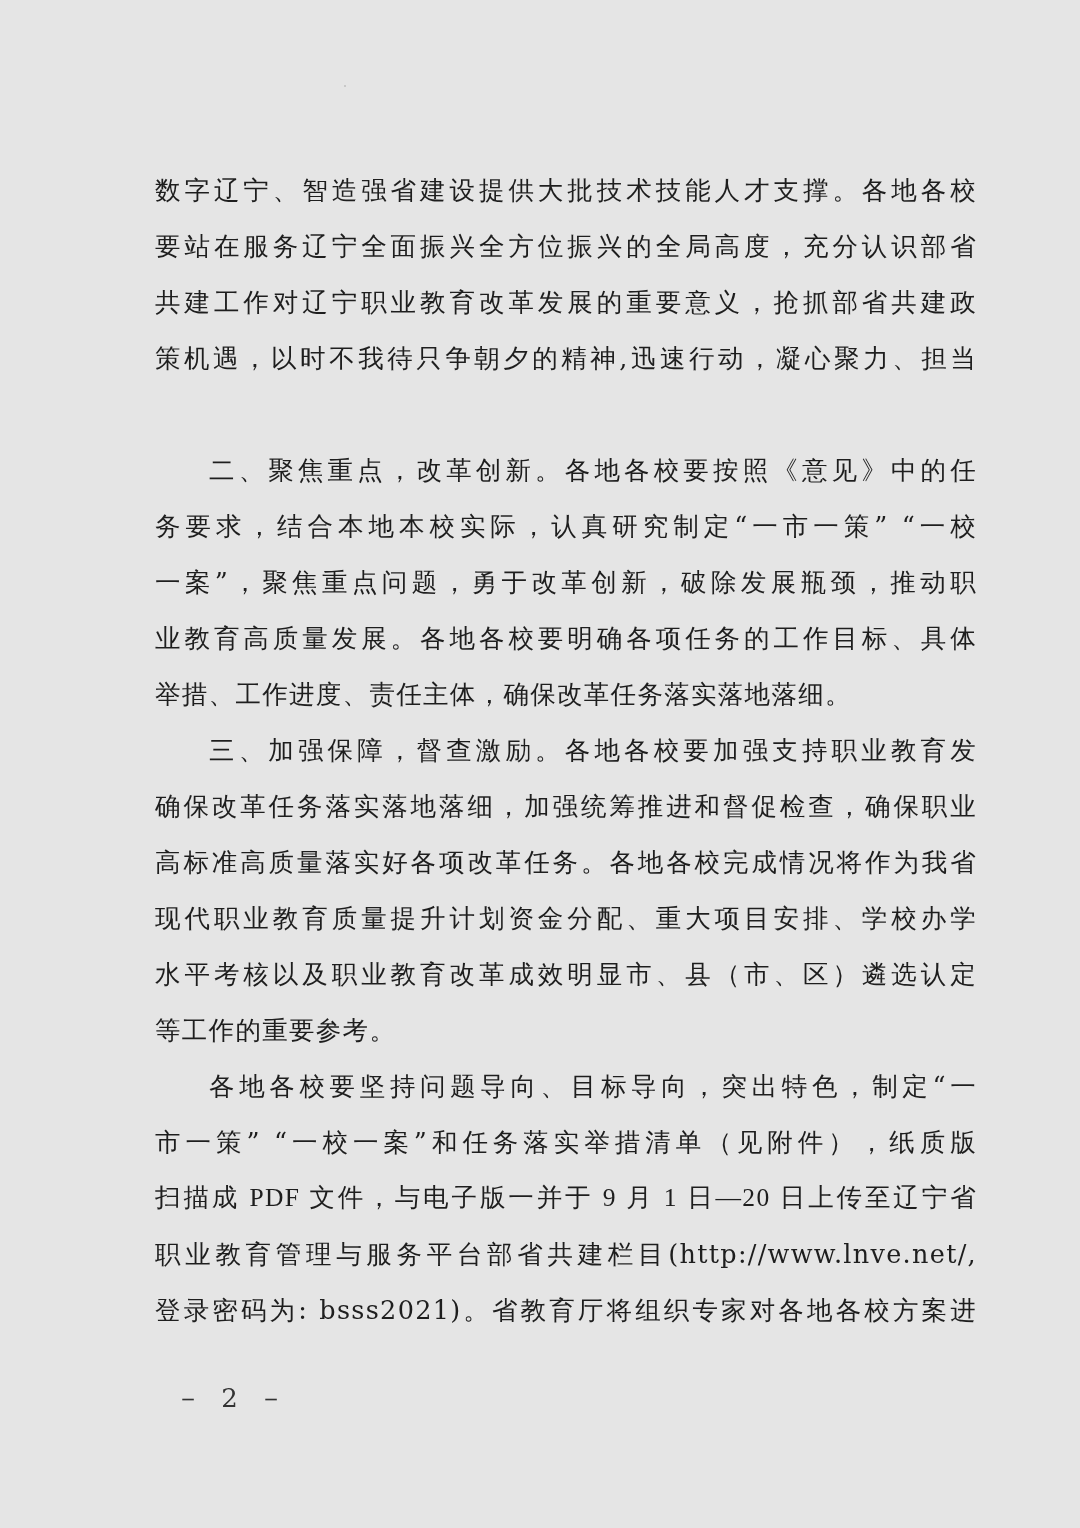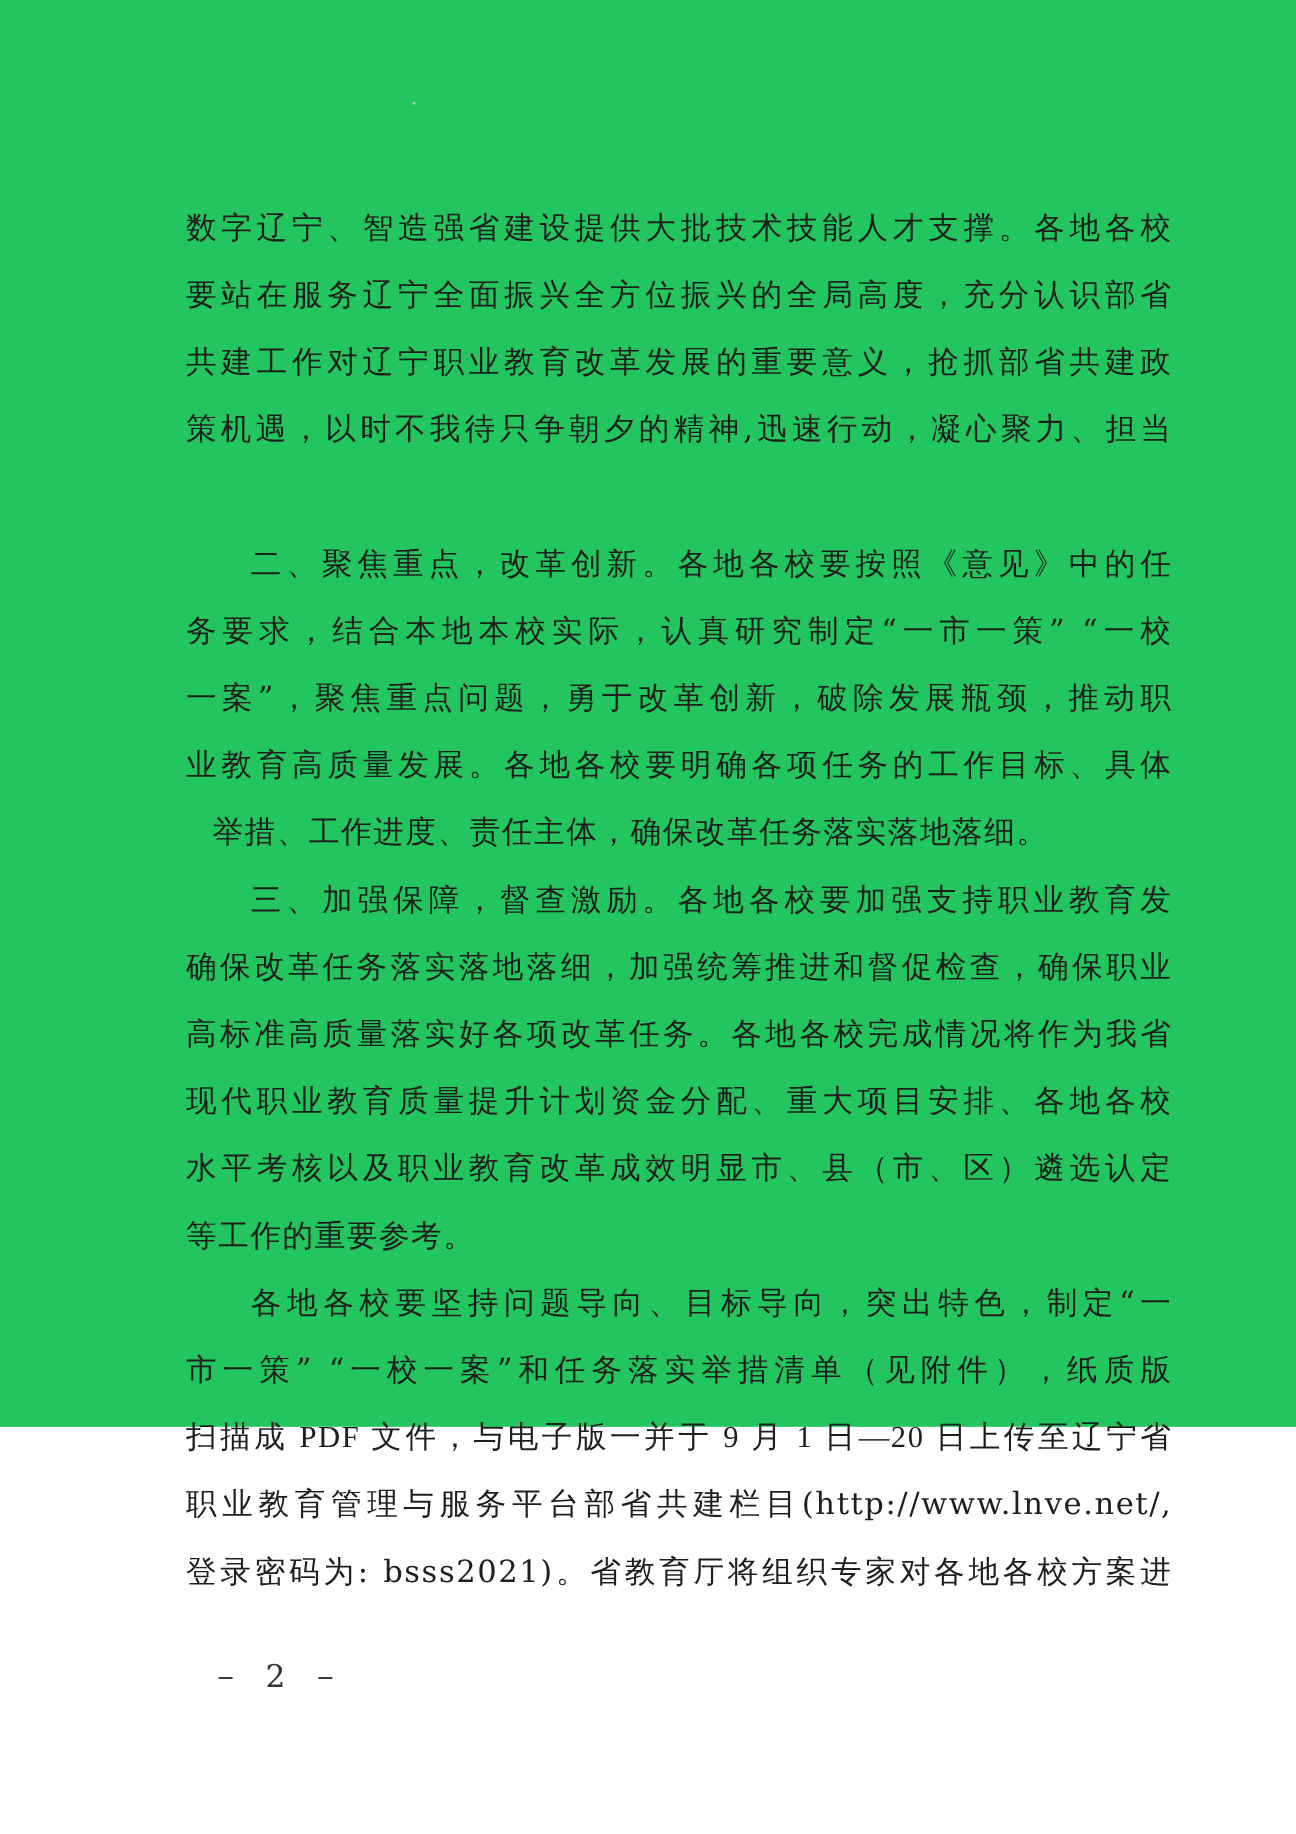--- a/index.html
+++ b/index.html
@@ -12,22 +12,22 @@
     height: 1528px;
     position: relative;
     overflow: hidden;
     font-family: "DejaVu Serif", "Liberation Serif", serif;
     color: #1e1e1e;
   }
   .page {
     position: absolute;
     left: 0; top: 0;
     width: 1080px;
-    height: 1189px;
-    background: #22c55e;
+    height: 1528px;
+    background: #e5e5e5;
   }
   .scan-dot {
     position: absolute;
     left: 344px;
     top: 85px;
     width: 2px;
     height: 2px;
     background: #c8c8c8;
   }
   .line {
@@ -67,26 +67,26 @@
 
   <div class="line" style="top:170px;">数字辽宁、智造强省建设提供大批技术技能人才支撑。各地各校</div>
   <div class="line" style="top:226px;">要站在服务辽宁全面振兴全方位振兴的全局高度，充分认识部省</div>
   <div class="line" style="top:282px;">共建工作对辽宁职业教育改革发展的重要意义，抢抓部省共建政</div>
   <div class="line" style="top:338px;">策机遇，以时不我待只争朝夕的精神,迅速行动，凝心聚力、担当</div>
 
   <div class="line indent" style="top:450px;">二、聚焦重点，改革创新。各地各校要按照《意见》中的任</div>
   <div class="line" style="top:506px;">务要求，结合本地本校实际，认真研究制定“一市一策” “一校</div>
   <div class="line" style="top:562px;">一案”，聚焦重点问题，勇于改革创新，破除发展瓶颈，推动职</div>
   <div class="line" style="top:618px;">业教育高质量发展。各地各校要明确各项任务的工作目标、具体</div>
-  <div class="line last" style="top:674px;margin-left:22px;">举措、工作进度、责任主体，确保改革任务落实落地落细。</div>
+  <div class="line last" style="top:674px;">举措、工作进度、责任主体，确保改革任务落实落地落细。</div>
 
   <div class="line indent" style="top:730px;">三、加强保障，督查激励。各地各校要加强支持职业教育发</div>
   <div class="line" style="top:786px;">确保改革任务落实落地落细，加强统筹推进和督促检查，确保职业</div>
   <div class="line" style="top:842px;">高标准高质量落实好各项改革任务。各地各校完成情况将作为我省</div>
-  <div class="line" style="top:898px;">现代职业教育质量提升计划资金分配、重大项目安排、各地各校</div>
+  <div class="line" style="top:898px;">现代职业教育质量提升计划资金分配、重大项目安排、学校办学</div>
   <div class="line" style="top:954px;">水平考核以及职业教育改革成效明显市、县（市、区）遴选认定</div>
   <div class="line last" style="top:1010px;">等工作的重要参考。</div>
 
   <div class="line indent" style="top:1066px;">各地各校要坚持问题导向、目标导向，突出特色，制定“一</div>
   <div class="line" style="top:1122px;">市一策” “一校一案”和任务落实举措清单（见附件），纸质版</div>
   <div class="line" style="top:1178px;font-family:Liberation Serif, serif;">扫描成 PDF 文件，与电子版一并于 9 月 1 日—20 日上传至辽宁省</div>
   <div class="line" style="top:1234px;">职业教育管理与服务平台部省共建栏目(http://www.lnve.net/,</div>
   <div class="line" style="top:1290px;">登录密码为: bsss2021)。省教育厅将组织专家对各地各校方案进</div>
 
   <div class="page-number">－ 2 －</div>

